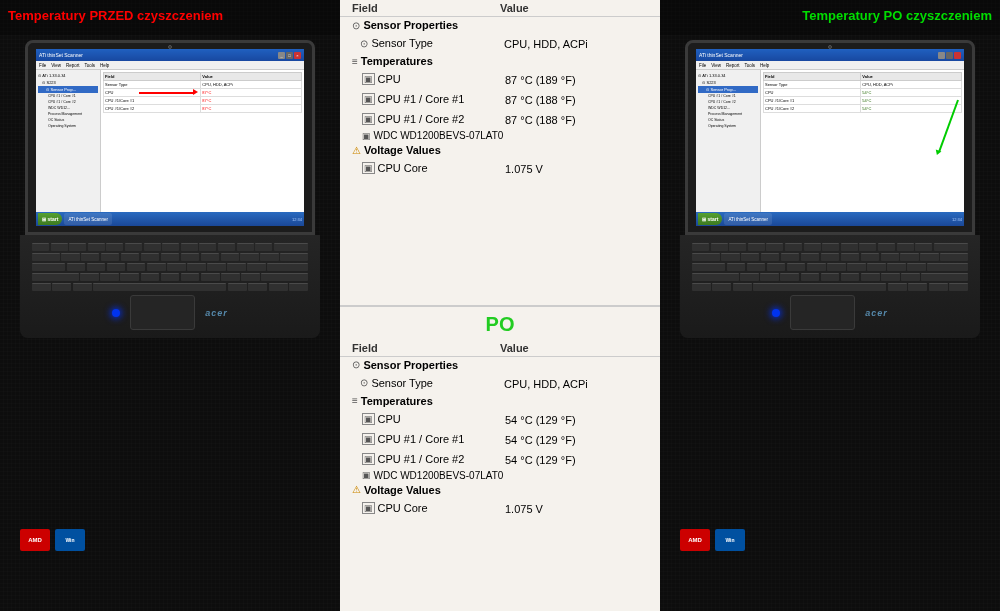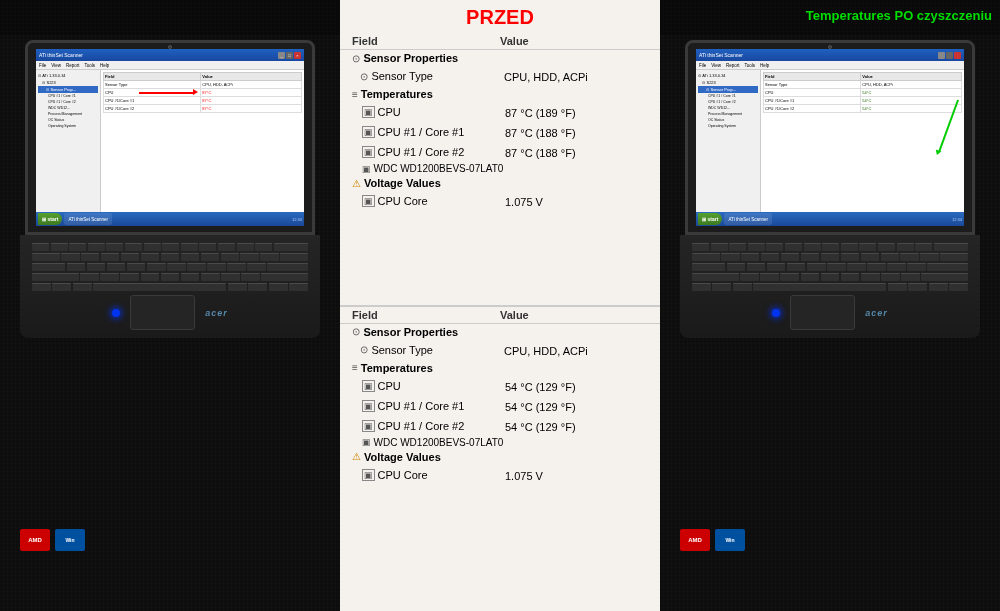--- a/index.html
+++ b/index.html
@@ -86,20 +86,21 @@
       height: 35px;
       background: rgba(0,0,0,0.3);
     }
   </style>
 </head>
 <body>
 
 <div class="panel-left texture-bg">
   <div class="top-overlay"></div>
 
+  <span class="corner-label left">Temperatury PRZED czyszczeniem</span>
 
   <div style="position:absolute; top:40px; left:10px; right:10px; bottom:0; display:flex; flex-direction:column; align-items:center;">
 
     <div style="width:290px; height:195px; background:#1c1c1c; border-radius:8px 8px 0 0; border:3px solid #3a3a3a; position:relative; overflow:hidden;">
 
       <div style="position:absolute; top:6px; left:8px; right:8px; bottom:6px; background:#2c4a6a; overflow:hidden;">
 
         <div style="width:100%; height:100%; background:linear-gradient(to bottom right, #c8d5e2, #b5c8d8); position:relative;">
 
           <div style="height:12px; background:linear-gradient(to bottom, #2060c0, #1848a0); display:flex; align-items:center; padding:0 3px;">
@@ -260,21 +261,20 @@
     <span style="font-size:6px; color:white; font-weight:bold;">AMD</span>
   </div>
   <div style="position:absolute; bottom:60px; left:55px; width:30px; height:22px; background:#0050a0; border-radius:2px; display:flex; align-items:center; justify-content:center;">
     <span style="font-size:5px; color:white; font-weight:bold;">Win</span>
   </div>
 </div>
 
 <div class="panel-center">
 
   <div style="flex:1; display:flex; flex-direction:column; background:#f5f2ed; padding:0;">
-    <div class="section-title przed">PRZED</div>
 
     <div style="display:flex; padding:2px 12px; border-bottom:1px solid #ccc;">
       <span style="flex:1; font-size:11px; font-weight:bold; color:#333;">Field</span>
       <span style="flex:1; font-size:11px; font-weight:bold; color:#333;">Value</span>
     </div>
 
     <div style="padding:2px 12px;">
       <div style="display:flex; align-items:center;">
         <span style="font-size:10px; color:#555; margin-right:3px;">⊙</span>
         <span style="font-size:11px; font-weight:bold;">Sensor Properties</span>
@@ -349,20 +349,21 @@
       </div>
       <div style="flex:1;">
         <span style="font-size:11px;">1.075 V</span>
       </div>
     </div>
   </div>
 
   <div style="height:2px; background:#ccc;"></div>
 
   <div style="flex:1; display:flex; flex-direction:column; background:#f5f2ed; padding:0;">
+    <div class="section-title po">PO</div>
 
     <div style="display:flex; padding:2px 12px; border-bottom:1px solid #ccc;">
       <span style="flex:1; font-size:11px; font-weight:bold; color:#333;">Field</span>
       <span style="flex:1; font-size:11px; font-weight:bold; color:#333;">Value</span>
     </div>
 
     <div style="padding:2px 12px;">
       <div style="display:flex; align-items:center;">
         <span style="font-size:10px; color:#555; margin-right:3px;">⊙</span>
         <span style="font-size:11px; font-weight:bold;">Sensor Properties</span>
@@ -438,21 +439,21 @@
       <div style="flex:1;">
         <span style="font-size:11px;">1.075 V</span>
       </div>
     </div>
   </div>
 </div>
 
 <div class="panel-right texture-bg">
   <div class="top-overlay"></div>
 
-  <span class="corner-label right" style="right:8px; left:auto;">Temperatures PO czyszczeniu</span>
+  <span class="corner-label right" style="right:8px; left:auto;">Temperatury PO czyszczeniem</span>
 
   <div style="position:absolute; top:40px; left:10px; right:10px; bottom:0; display:flex; flex-direction:column; align-items:center;">
 
     <div style="width:290px; height:195px; background:#1c1c1c; border-radius:8px 8px 0 0; border:3px solid #3a3a3a; position:relative; overflow:hidden;">
 
       <div style="position:absolute; top:6px; left:8px; right:8px; bottom:6px; background:#2c4a6a; overflow:hidden;">
 
         <div style="width:100%; height:100%; background:linear-gradient(to bottom right, #c8d5e2, #b5c8d8); position:relative;">
 
           <div style="height:12px; background:linear-gradient(to bottom, #2060c0, #1848a0); display:flex; align-items:center; padding:0 3px;">

